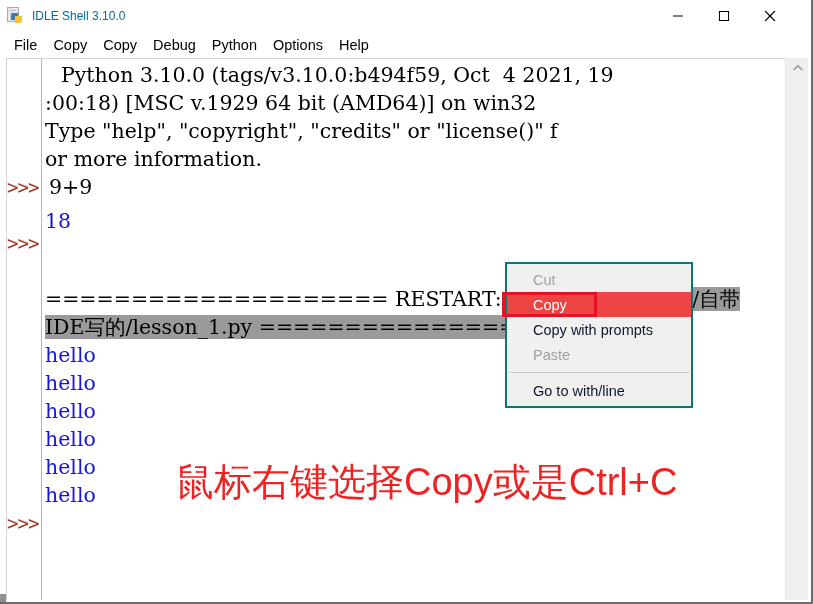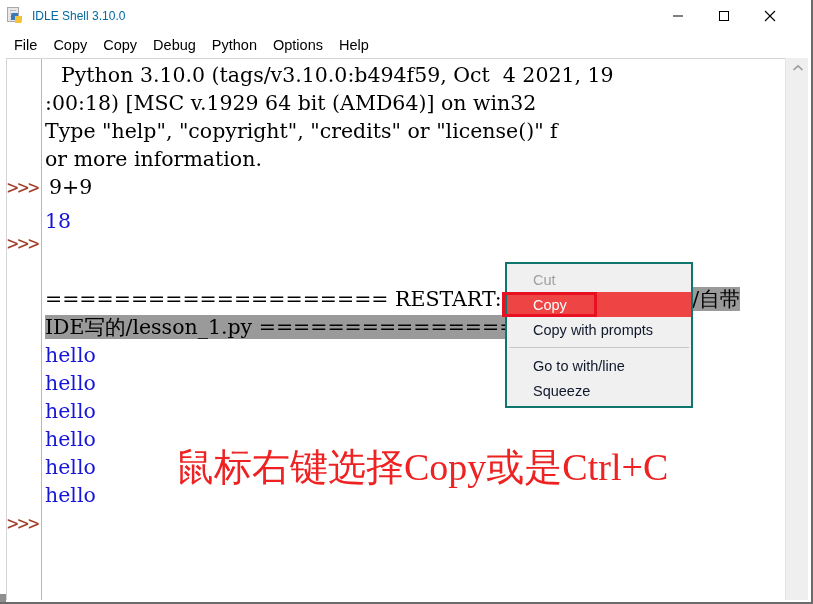--- a/index.html
+++ b/index.html
@@ -181,26 +181,26 @@
     left: 502px; top: 292px;
     width: 95px; height: 25px;
     border: 3px solid #e81123;
     z-index: 45;
     pointer-events: none;
   }
 
   
   #annotation {
     position: absolute;
-    left: 176px; top: 442px;
+    left: 176px; top: 457px;
     font-size: 38px;
     color: #ee2222;
     white-space: nowrap;
     z-index: 20;
-    font-family: Liberation Serif, serif;
+    font-family: Liberation Sans, sans-serif;
   }
 </style>
 </head>
 <body>
 
 <div id="window">
 
   <div id="titlebar">
     <div id="app-icon">
       <div class="page"></div>
@@ -274,19 +274,19 @@
   </div>
 
   <div id="hsliver"></div>
 
   <div id="annotation">鼠标右键选择Copy或是Ctrl+C</div>
 
   <div id="ctxmenu">
       <div class="mi disabled">Cut</div>
       <div class="mi selected">Copy</div>
       <div class="mi">Copy with prompts</div>
+      <div class="mi disabled">Paste</div>
       <div class="msep"></div>
       <div class="mi">Go to with/line</div>
-      <div class="mi">Squeeze</div>
     </div>
   <div id="red-box"></div>
 
 </div>
 
 </body></html>

